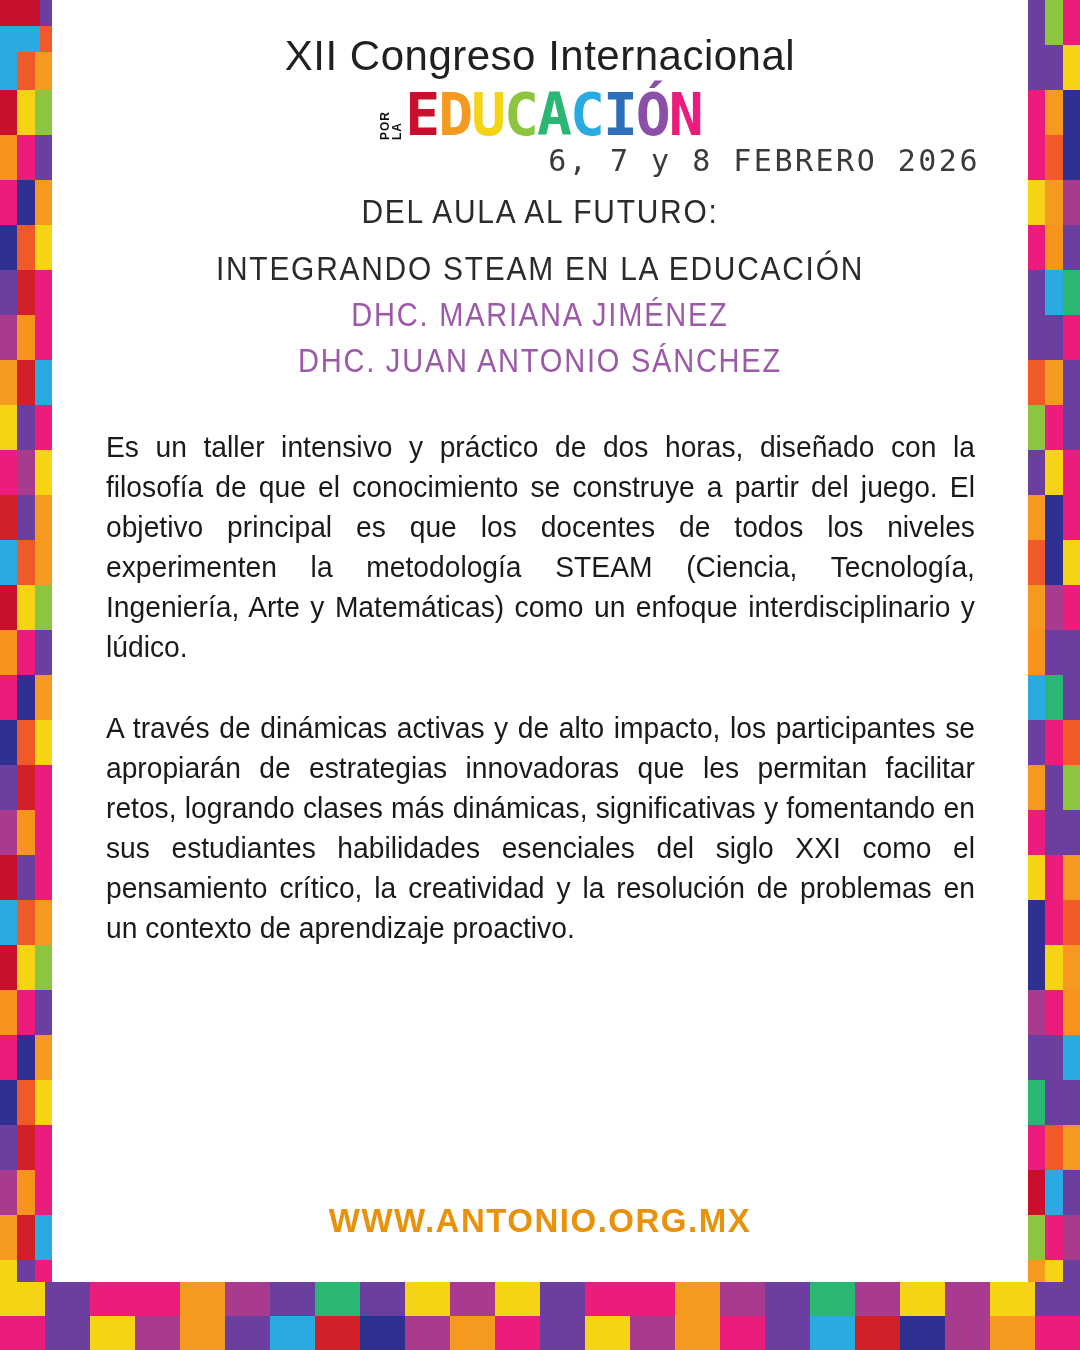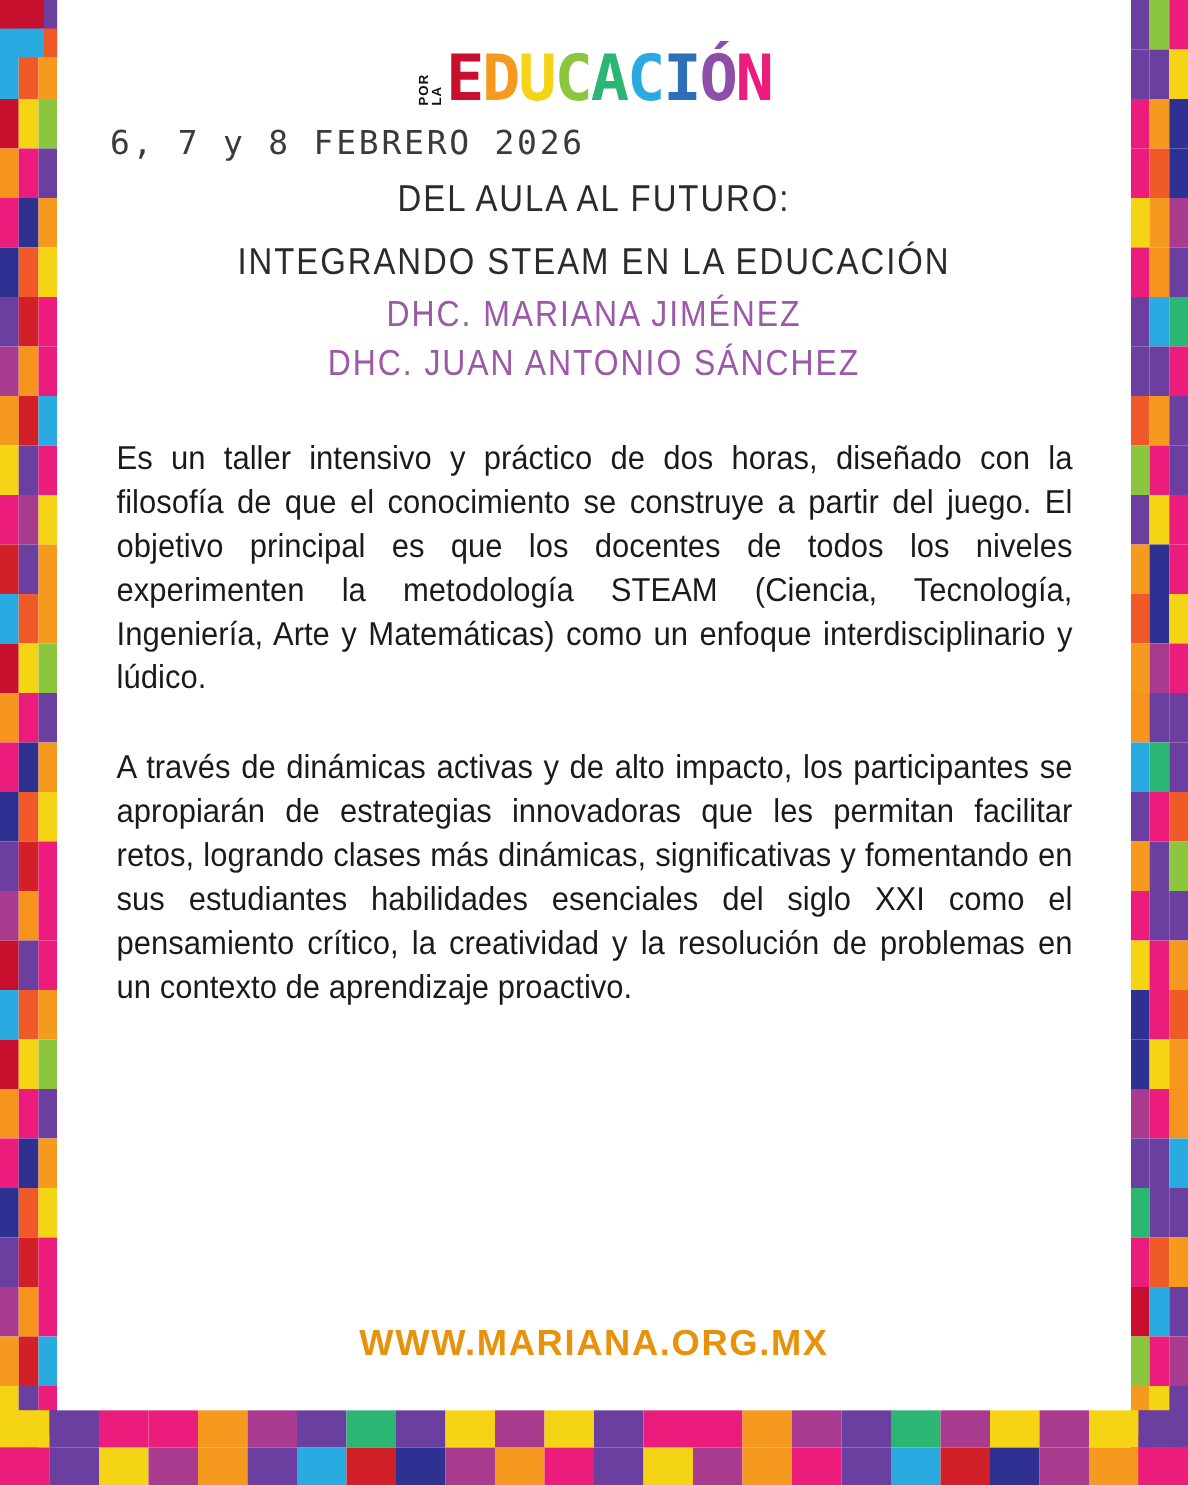--- a/index.html
+++ b/index.html
@@ -73,22 +73,21 @@
   .wm-edu { display:flex; align-items:flex-end; }
   .wm-edu span {
     font-size:58px;
     font-weight:bold;
     font-family:"DejaVu Sans Mono", monospace;
     letter-spacing:-2px;
     line-height:.95;
   }
 
   .dateline {
-    text-align:left;
-    margin-top:14px;
+    text-align:right;
     font-size:30px;
     letter-spacing:2.5px;
     color:#3a3a3a;
     font-family:"DejaVu Sans Mono", monospace;
   }
 
   .taller {
     text-align:center;
     margin-top:24px;
     font-size:30px;
@@ -388,20 +387,21 @@
       <div class="cell" style="background: rgb(209, 32, 39);"></div>
       <div class="cell" style="background: rgb(46, 49, 146);"></div>
       <div class="cell" style="background: rgb(169, 59, 143);"></div>
       <div class="cell" style="background: rgb(245, 154, 31);"></div>
       <div class="cell" style="background: rgb(236, 28, 125);"></div>
     </div>
 
   <div id="page-card">
     <div id="content">
 
+      <div class="kicker">XII Congreso Internacional</div>
 
       <div class="wordmark">
         <span class="wm-porla">POR LA</span>
         <span class="wm-edu" id="wm-edu">
             <span style="color: rgb(200, 16, 46);">E</span>
             <span style="color: rgb(245, 154, 31);">D</span>
             <span style="color: rgb(245, 212, 22);">U</span>
             <span style="color: rgb(140, 198, 62);">C</span>
             <span style="color: rgb(43, 182, 115);">A</span>
             <span style="color: rgb(41, 171, 226);">C</span>
@@ -418,16 +418,16 @@
       <div class="speaker">DHC. MARIANA JIMÉNEZ</div>
       <div class="speaker">DHC. JUAN ANTONIO SÁNCHEZ</div>
 
       <div class="body-wrap">
         <p class="para">Es un taller intensivo y práctico de dos horas, diseñado con la filosofía de que el conocimiento se construye a partir del juego. El objetivo principal es que los docentes de todos los niveles experimenten la metodología STEAM (Ciencia, Tecnología, Ingeniería, Arte y Matemáticas) como un enfoque interdisciplinario y lúdico.</p>
         <p class="para"> A través de dinámicas activas y de alto impacto, los participantes se apropiarán de estrategias innovadoras que les permitan facilitar  retos, logrando clases más dinámicas, significativas y fomentando en sus estudiantes habilidades esenciales del siglo XXI como el pensamiento crítico, la creatividad y la resolución de problemas en un contexto de aprendizaje proactivo.</p>
       </div>
 
     </div>
 
-    <div class="site-url">WWW.MARIANA.ORG.MX</div>
+    <div class="site-url">WWW.ANTONIO.ORG.MX</div>
   </div>
 
 </div>
 
 </body></html>

